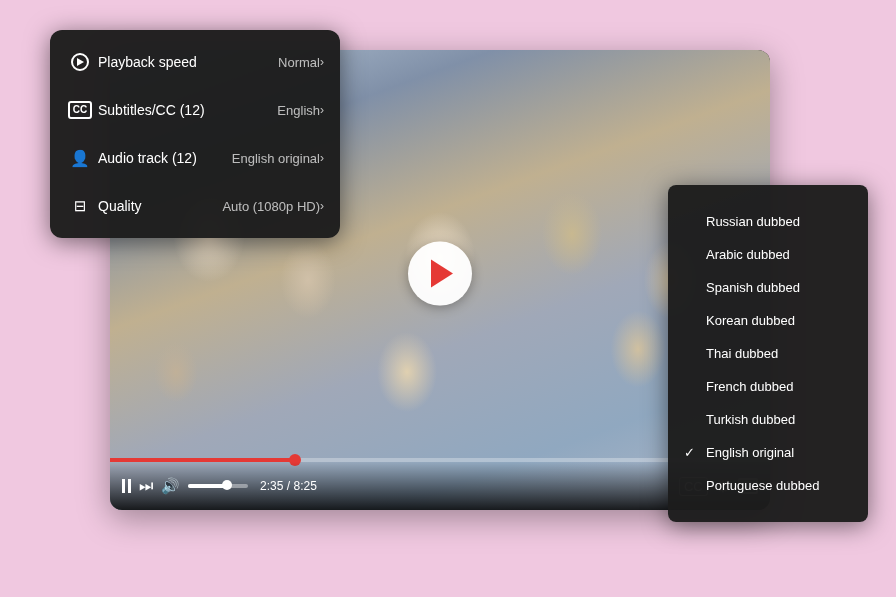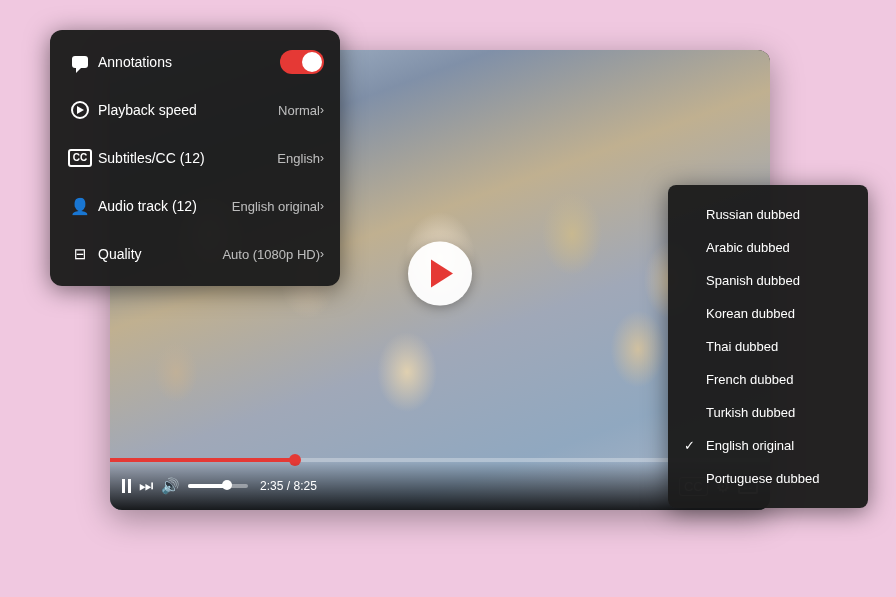--- a/index.html
+++ b/index.html
@@ -279,21 +279,21 @@
     }
 
     
     .audio-dropdown {
       position: absolute;
       right: 28px;
       top: 185px;
       width: 200px;
       background: rgba(28, 28, 28, 0.97);
       border-radius: 8px;
-      padding: 13px 0;
+      padding: 20px 0;
       box-shadow: 0 4px 24px rgba(0,0,0,0.5);
       z-index: 10;
       margin-left: 48px;
     }
 
     .dropdown-item {
       display: flex;
       align-items: center;
       padding: 9px 16px;
       cursor: pointer;
@@ -403,29 +403,20 @@
       <span>⚙</span>
     </div>
     <div class="ctrl-fullscreen-btn">
       <span style="font-size:10px;">⛶</span>
     </div>
   </div>
 </div>
 
 <div class="settings-menu">
 
-  <div class="menu-item">
-    <div class="menu-icon">
-      <div class="speech-bubble"></div>
-    </div>
-    <span class="menu-label">Annotations</span>
-    <div class="toggle-switch">
-      <div class="toggle-knob"></div>
-    </div>
-  </div>
 
   <div class="menu-item">
     <div class="menu-icon">
       <div class="circle-play">
         <div class="circle-play-tri"></div>
       </div>
     </div>
     <span class="menu-label">Playback speed</span>
     <span class="menu-value">Normal</span>
     <span class="menu-arrow">›</span>

